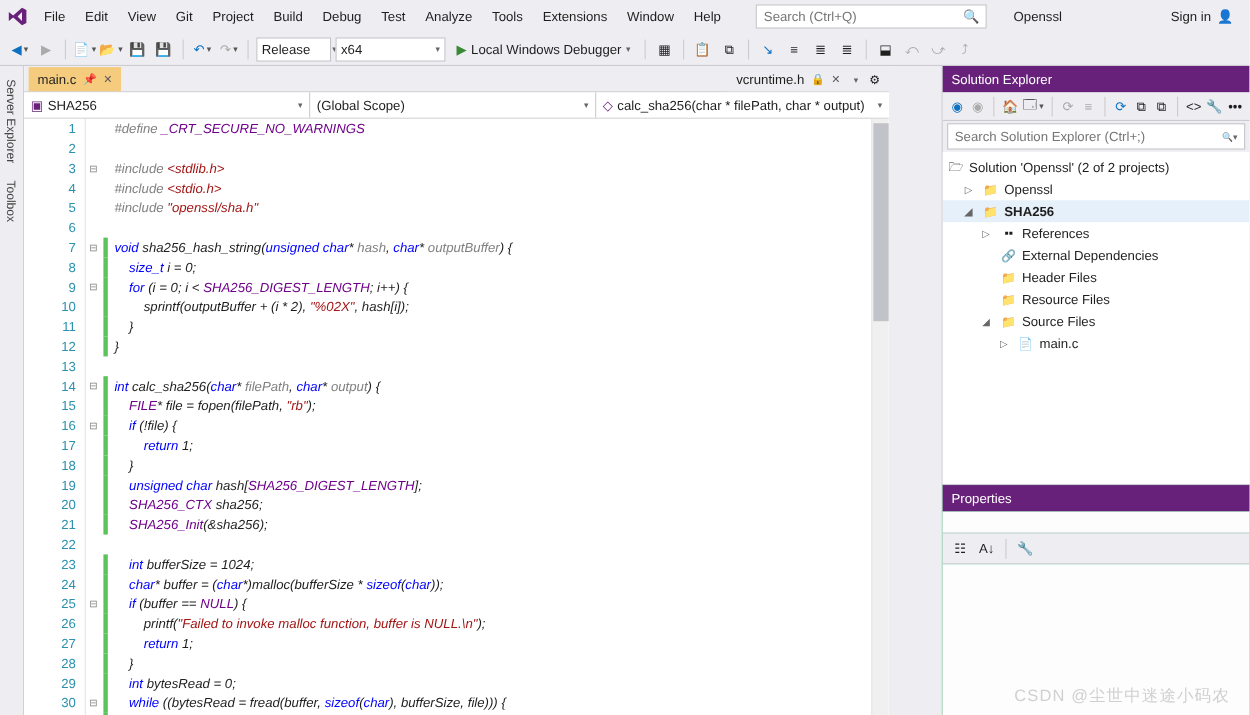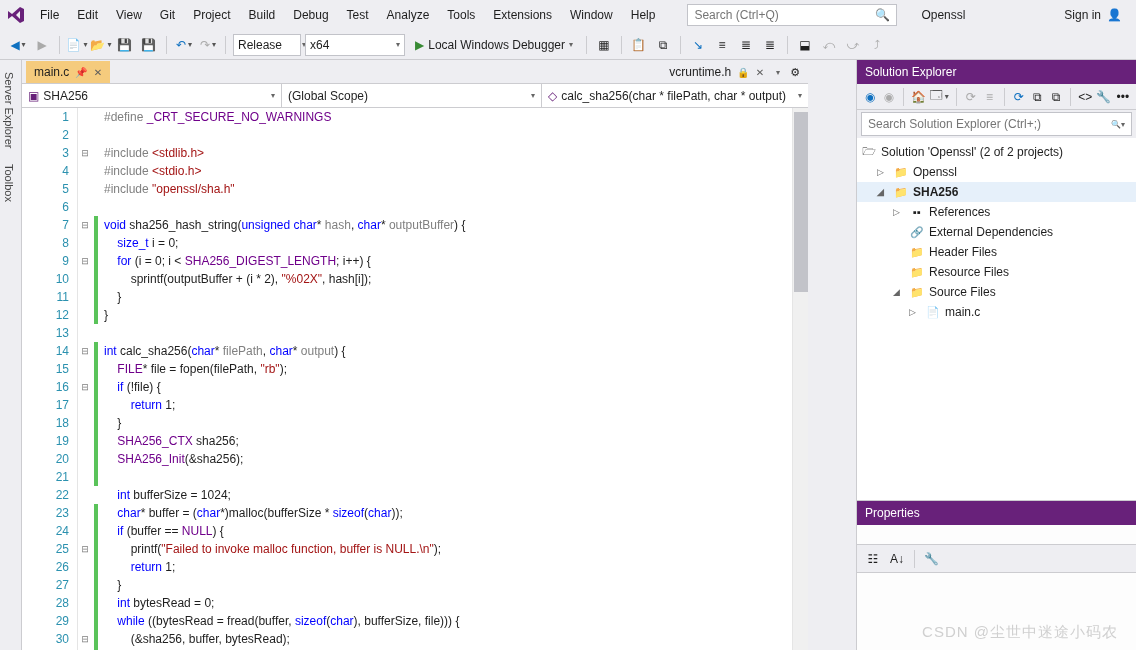--- a/index.html
+++ b/index.html
@@ -33,36 +33,36 @@
 .nav-combo:last-child { border-right:none; }
 .code-area { flex:1; display:flex; overflow:hidden; font-family:Consolas,monospace; font-size:13px; background:#fff; }
 .gutter { width:56px; background:#fff; text-align:right; padding-right:8px; color:#2b91af; border-right:1px solid #e5e5e5; }
 .gutter div { height:18px; line-height:18px; }
 .fold-col { width:14px; }
 .fold-col div { height:18px; display:flex; align-items:center; justify-content:center; color:#808080; font-size:9px; }
 .marker-col { width:8px; }
 .marker-col div { height:18px; }
 .marker-green { background:#5ac35a; width:4px; margin-left:2px; }
 .code-lines { flex:1; padding-left:4px; }
-.code-lines div { height:18px; line-height:18px; white-space:pre; }
+.code-lines div { height:18px; line-height:18px; white-space:pre;font-style:italic; }
 .kw { color:#0000ff; }
 .str { color:#a31515; }
 .mac { color:#6f008a; }
 .cmt { color:#808080; }
 .sidebar { width:280px; background:#eeeef2; display:flex; flex-direction:column; border-left:1px solid #ccccd0;margin-left:48px; }
 .panel-hdr { height:24px; background:#68217a; color:#fff; padding:0 8px; display:flex; align-items:center; font-size:12px; }
 .panel-tb { height:26px; display:flex; align-items:center; padding:0 6px; gap:4px; background:#eeeef2; border-bottom:1px solid #ccccd0; }
 .panel-search { height:24px; border:1px solid #c2c3c9; background:#fff; margin:2px 4px; display:flex; align-items:center; padding:0 6px;gap:48px; }
 .panel-search input { border:none; outline:none; flex:1; font-size:12px; color:#717171; }
 .tree { flex:1; background:#fff; padding:4px 0; overflow:auto; }
 .tree-item { display:flex; align-items:center; height:20px; padding-left:4px; cursor:pointer; gap:4px; }
 .tree-item.selected { background:#e6f0fa; font-weight:bold; }
 .tree-icon { width:16px; height:16px; display:flex; align-items:center; justify-content:center; font-size:11px; }
 .exp { width:12px; color:#666; font-size:9px; }
-.props-panel { height:150px; background:#22c55e; border-top:1px solid #ccccd0; display:flex; flex-direction:column; }
+.props-panel { height:210px; background:#22c55e; border-top:1px solid #ccccd0; display:flex; flex-direction:column; }
 .props-tb { height:28px; display:flex; align-items:center; padding:0 6px; gap:4px; background:#eeeef2; border-bottom:1px solid #ccccd0; }
 .props-body { flex:1; background:#fdfdfd; }
 .scroll-track { width:16px; background:#f0f0f0; border-left:1px solid #e5e5e5; position:relative; }
 .scroll-thumb { position:absolute; width:14px; left:1px; background:#c2c3c9; top:4px; height:180px; }
 .watermark { position:absolute; bottom:8px; right:18px; color:#d0d0d0; font-size:15px; letter-spacing:1px; pointer-events:none; }
 .caret { font-size:8px; color:#666; }
 .dd { font-size:8px; color:#555; margin-left:2px; }
 </style>
 </head>
 <body>
@@ -336,20 +336,21 @@
           <div>    <span class="kw">for</span> (i = 0; i &lt; <span class="mac">SHA256_DIGEST_LENGTH</span>; i++) {</div>
           <div>        sprintf(outputBuffer + (i * 2), <span class="str">"%02X"</span>, hash[i]);</div>
           <div>    }</div>
           <div>}</div>
           <div></div>
           <div><span class="kw">int</span> calc_sha256(<span class="kw">char</span>* <span class="cmt">filePath</span>, <span class="kw">char</span>* <span class="cmt">output</span>) {</div>
           <div>    <span class="mac">FILE</span>* file = fopen(filePath, <span class="str">"rb"</span>);</div>
           <div>    <span class="kw">if</span> (!file) {</div>
           <div>        <span class="kw">return</span> 1;</div>
           <div>    }</div>
+          <div>    <span class="kw">unsigned</span> <span class="kw">char</span> hash[<span class="mac">SHA256_DIGEST_LENGTH</span>];</div>
           <div>    <span class="mac">SHA256_CTX</span> sha256;</div>
           <div>    <span class="mac">SHA256_Init</span>(&amp;sha256);</div>
           <div></div>
           <div>    <span class="kw">int</span> bufferSize = 1024;</div>
           <div>    <span class="kw">char</span>* buffer = (<span class="kw">char</span>*)malloc(bufferSize * <span class="kw">sizeof</span>(<span class="kw">char</span>));</div>
           <div>    <span class="kw">if</span> (buffer == <span class="mac">NULL</span>) {</div>
           <div>        printf(<span class="str">"Failed to invoke malloc function, buffer is NULL.\n"</span>);</div>
           <div>        <span class="kw">return</span> 1;</div>
           <div>    }</div>
           <div>    <span class="kw">int</span> bytesRead = 0;</div>

